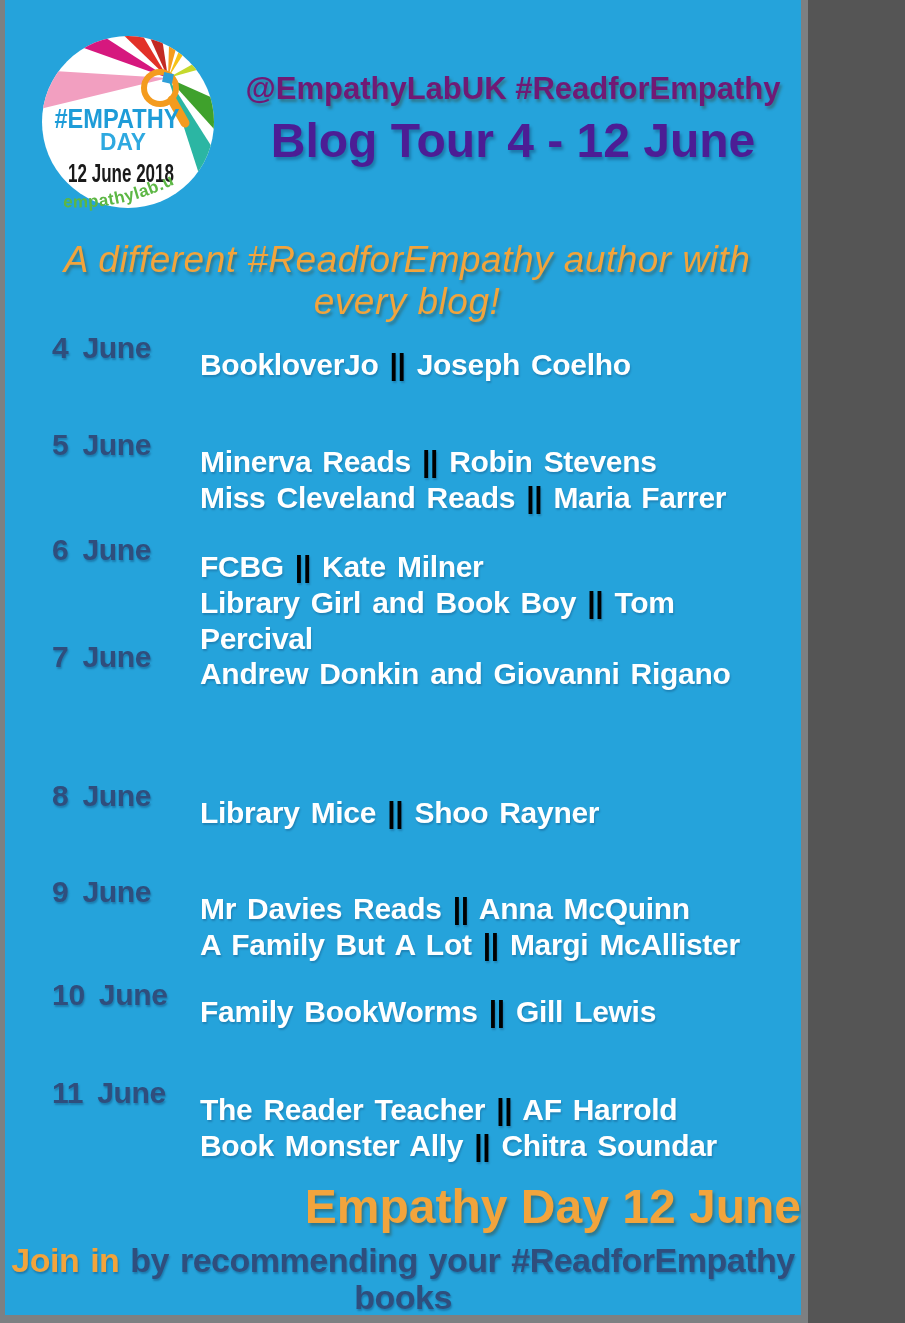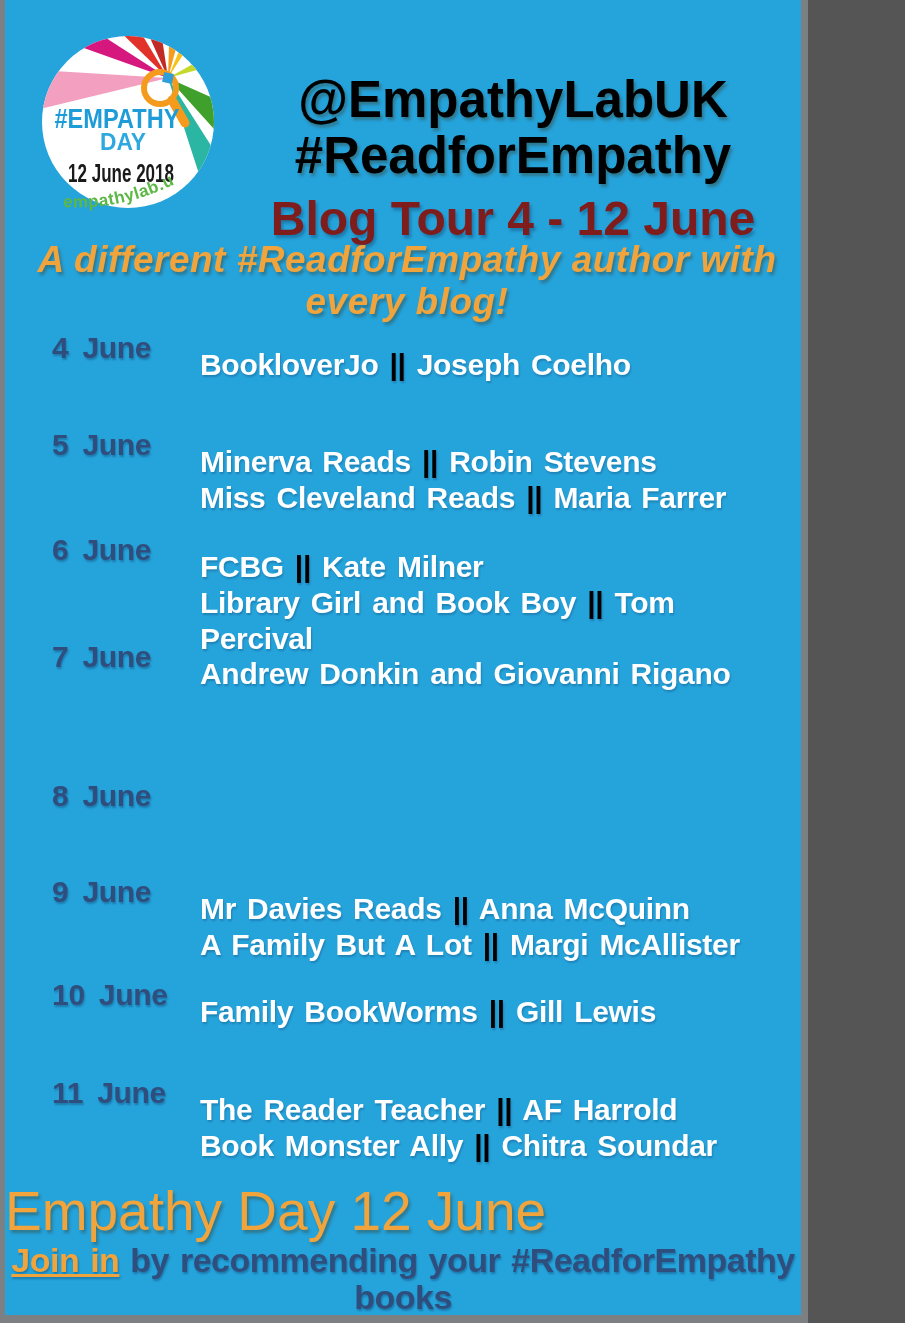--- a/index.html
+++ b/index.html
@@ -12,59 +12,59 @@
     border-right:7px solid #7D8082;
     border-bottom:8px solid #7D8082;
     overflow:hidden;
     font-family:"Liberation Sans", sans-serif;
   }
   .logo{position:absolute;left:28px;top:30px;width:190px;height:190px;}
   .logo text{font-family:"Liberation Sans",sans-serif;font-weight:bold;}
 
   .header{position:absolute;left:225px;right:5px;top:72px;text-align:center;}
   .header .social{
-    font-size:51px;font-weight:bold;color:#000000;line-height:1.1;
+    font-size:31px;font-weight:bold;color:#701a75;line-height:1.1;
     text-shadow:2px 3px 3px rgba(60,40,0,.35);
   }
   .header .tour{
-    font-size:48px;font-weight:bold;color:#7f1d1d;margin-top:11px;line-height:1.0;
+    font-size:48px;font-weight:bold;color:#4c1d95;margin-top:11px;line-height:1.0;
     text-shadow:2px 3px 3px rgba(0,0,30,.25);
   }
   .tagline{
     position:absolute;left:0;right:0;top:239px;text-align:center;
-    font-size:37px;font-weight:bold;font-style:italic;color:#F2A43C;
+    font-size:37px;font-weight:normal;font-style:italic;color:#F2A43C;
     letter-spacing:.5px;text-shadow:2px 3px 3px rgba(60,40,0,.35);margin-left:8px;
   }
   .row{
     position:absolute;left:47px;right:15px;
     font-size:30px;font-weight:bold;line-height:36px;
     letter-spacing:-.3px;word-spacing:3px;
   }
   .row .date{
     position:absolute;left:0;top:0;color:#2F4E7D;word-spacing:6px;
     text-shadow:1px 2px 2px rgba(0,0,40,.25);
   }
   .row .entries{
     margin-left:148px;color:#FFFFFF;
     text-shadow:1px 2px 2px rgba(0,0,40,.2);
     margin-top:17px;
   }
   .sep{color:#000000;}
   .footer-event{
-    position:absolute;left:0;right:0;top:1181px;text-align:left;
-    font-size:55px;font-weight:normal;color:#F2A43C;line-height:1.1;
+    position:absolute;left:0;right:0;top:1181px;text-align:right;
+    font-size:48px;font-weight:bold;color:#F2A43C;line-height:1.1;
     text-shadow:2px 3px 3px rgba(60,40,0,.35);
   }
   .footer-join{
     position:absolute;left:0;right:0;top:1242px;text-align:center;
     font-size:34px;font-weight:bold;color:#2F4E7D;line-height:1.1;
     letter-spacing:-.5px;word-spacing:2px;
     text-shadow:1px 2px 2px rgba(0,0,40,.25);
   }
-  .footer-join .hl{color:#F2A43C;text-decoration:underline;}
+  .footer-join .hl{color:#F2A43C;}
 </style>
 </head>
 <body>
 
 <div class="poster">
 
   <svg class="logo" viewBox="0 0 190 190" xmlns="http://www.w3.org/2000/svg">
     <defs>
       <clipPath id="logoClip">
           <circle cx="95" cy="92" r="86"></circle>
@@ -130,20 +130,23 @@
 
     <div class="row" style="top:639px">
       <span class="date">7 June</span>
       <div class="entries">
         <div><span>Andrew Donkin and Giovanni Rigano</span></div>
       </div>
     </div>
 
     <div class="row" style="top:778px">
       <span class="date">8 June</span>
+      <div class="entries">
+        <div><span>Library Mice</span> <span class="sep">||</span> <span>Shoo Rayner</span></div>
+      </div>
     </div>
 
     <div class="row" style="top:874px">
       <span class="date">9 June</span>
       <div class="entries">
         <div><span>Mr Davies Reads</span> <span class="sep">||</span> <span>Anna McQuinn</span></div>
         <div><span>A Family But A Lot</span> <span class="sep">||</span> <span>Margi McAllister</span></div>
       </div>
     </div>
 

